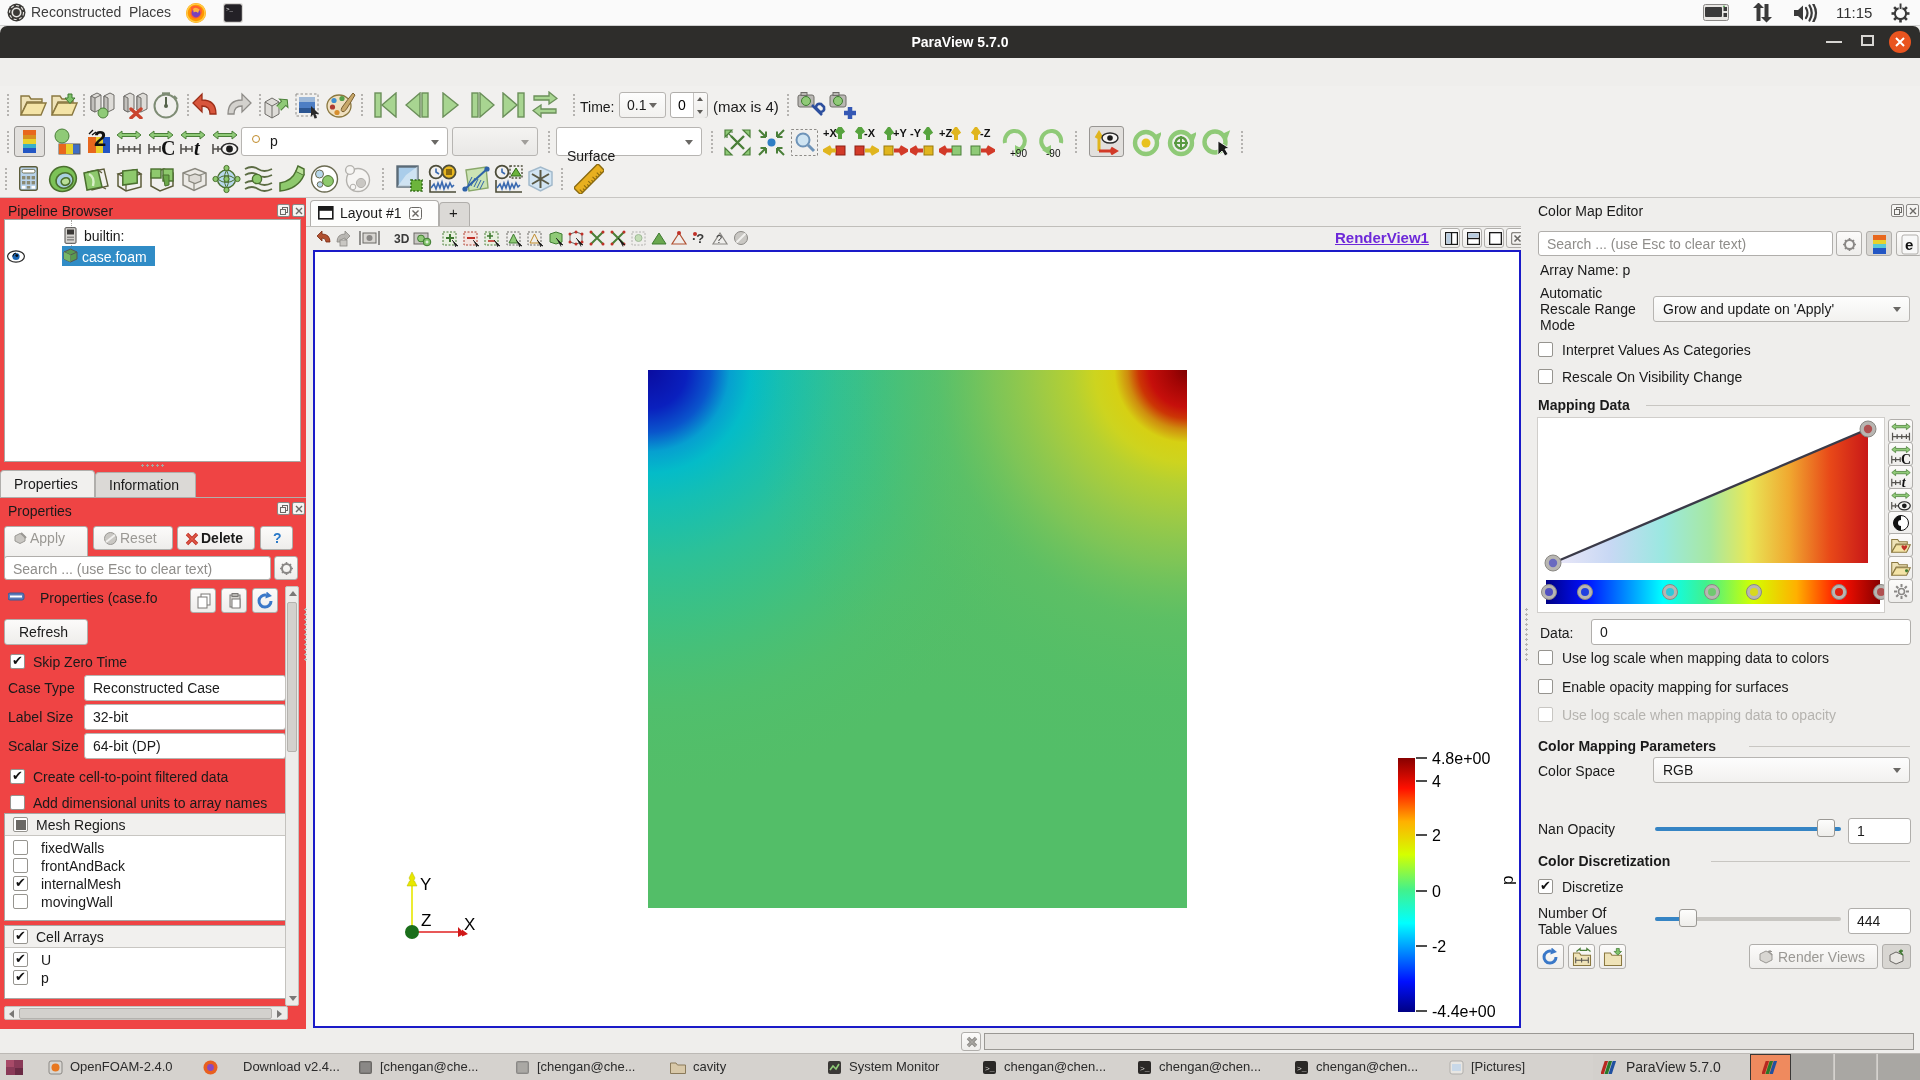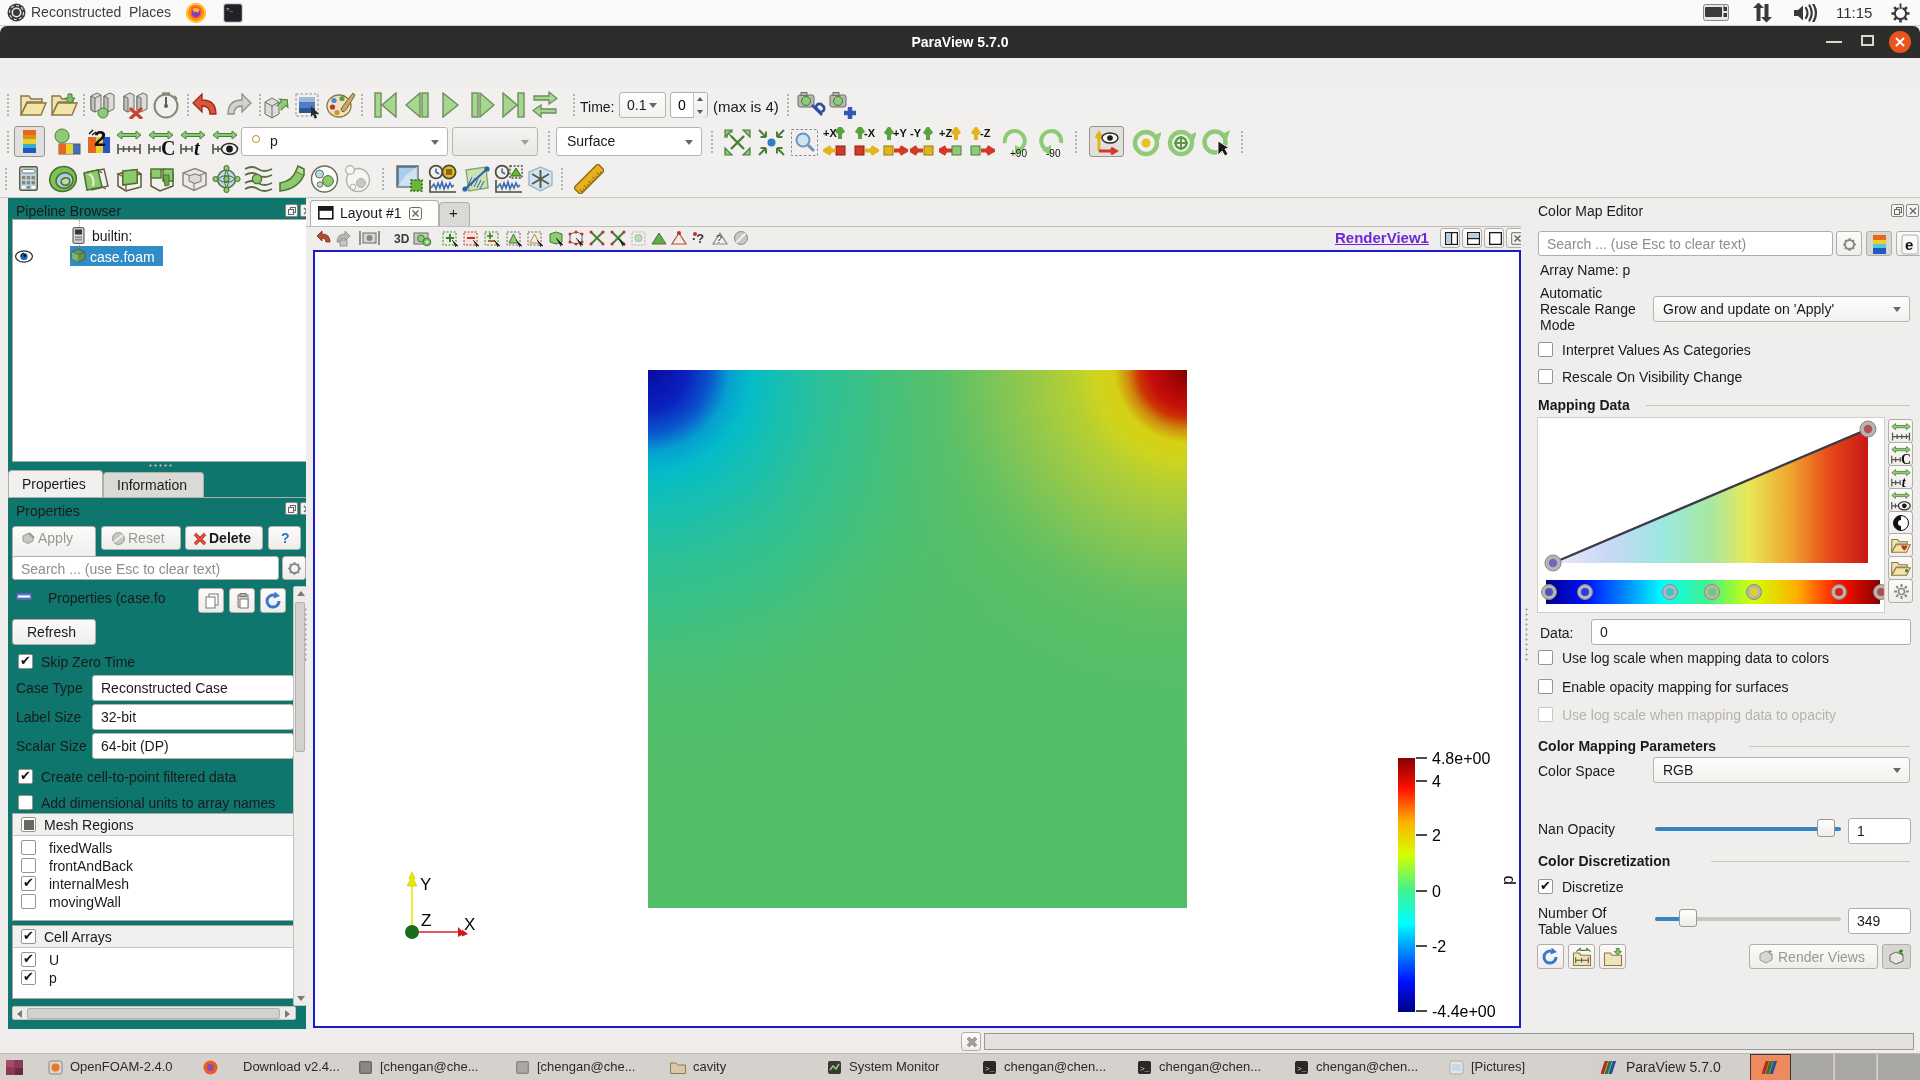--- a/index.html
+++ b/index.html
@@ -29,21 +29,21 @@
 .icon { position:absolute; }
 
 
 .combo { position:absolute; background:linear-gradient(#fdfdfd,#f2f1ef); border:1px solid #b7b5b2; border-radius:3px; font-size:14px; color:#1a1a1a; }
 .combo .arr { position:absolute; right:8px; top:50%; margin-top:-2px; width:0; height:0; border-left:4px solid transparent; border-right:4px solid transparent; border-top:5px solid #6a6865; }
 
 
 #main { left:0; top:198px; width:1920px; height:831px; }
 
 
-#leftpanel { left:8px; top:0; width:306px; height:831px; background:#0f766e; }
+#leftpanel { left:0; top:0; width:306px; height:831px; background:#ef4444; }
 .paneltitle { position:absolute; font-size:14px; color:#1a1a1a; }
 .winbtn { position:absolute; width:13px; height:13px; border:1px solid #8a8886; border-radius:2px; background:#f5f4f2; }
 
 
 .listbox { position:absolute; background:#ffffff; border:1px solid #a9a7a4; }
 .btn { position:absolute; background:linear-gradient(#fcfbfa,#eeedeb); border:1px solid #b0aeab; border-radius:3px; font-size:14px; color:#1a1a1a; text-align:center; }
 .btn.dis { color:#9a9894; }
 .input { position:absolute; background:#fff; border:1px solid #b0aeab; border-radius:3px; font-size:14px; color:#8f8d8a; }
 .cb { position:absolute; width:15px; height:15px; background:#fff; border:1px solid #96948f; border-radius:2px; }
 .cb.checked::after { content:"✔"; position:absolute; left:1px; top:-2px; font-size:13px; color:#111; }
@@ -293,21 +293,21 @@
     <div class="combo" style="left:241px;top:3px;width:207px;height:29px;background:#fff">
         <span style="position:absolute;left:10px;top:7px;width:8px;height:8px;border:1.6px solid #c08a28;border-radius:50%"></span>
         <span style="position:absolute;left:28px;top:5px;color:#1a1a1a">p</span>
         <span class="arr"></span>
       </div>
     <div class="combo" style="left:452px;top:3px;width:86px;height:29px;background:linear-gradient(#f4f3f1,#e9e8e6)">
         <span class="arr" style="border-top-color:#a09e9a"></span>
       </div>
     <div class="sep" style="left:547px;top:6px"></div>
     <div class="combo" style="left:556px;top:3px;width:146px;height:29px;background:#fff">
-        <span style="position:absolute;left:10px;top:5px;color:#1a1a1a">Surface</span>
+        <span style="position:absolute;left:10px;top:20px;color:#1a1a1a">Surface</span>
         <span class="arr"></span>
       </div>
     <div class="sep" style="left:710px;top:6px"></div>
     <svg class="icon" style="left:723px;top:4px" width="29" height="29" viewBox="0 0 29 29">
         <g fill="#8fca77" stroke="#4a7f38" stroke-width="1.2">
           <path d="M14.5 14.5 L4 4 M4 4 L4 10 M4 4 L10 4" transform="translate(0,0)"></path>
           <path d="M2 2 L9 2 L2 9 Z"></path>
           <path d="M27 2 L20 2 L27 9 Z"></path>
           <path d="M2 27 L9 27 L2 20 Z"></path>
           <path d="M27 27 L20 27 L27 20 Z"></path>
@@ -1099,21 +1099,21 @@
         </div>
       <span class="cblabel" style="left:17px;top:655px;font-weight:bold">Color Discretization</span>
       <div class="abs" style="left:190px;top:663px;width:199px;height:1px;background:#c8c6c2"></div>
       <div class="cb checked" style="left:17px;top:681px"></div>
       <span class="cblabel" style="left:41px;top:681px">Discretize</span>
       <span class="cblabel" style="left:17px;top:707px">Number Of<br>Table Values</span>
       <div class="abs" style="left:134px;top:719px;width:186px;height:4px;background:#c8c6c2;border-radius:2px"></div>
       <div class="abs" style="left:134px;top:719px;width:30px;height:4px;background:#3584c4;border-radius:2px"></div>
       <div class="abs" style="left:158px;top:711px;width:18px;height:18px;background:linear-gradient(#fdfdfc,#eeedea);border:1px solid #9a9894;border-radius:3px"></div>
       <div class="input" style="left:327px;top:710px;width:63px;height:26px">
-          <span style="position:absolute;left:8px;top:4px;color:#1a1a1a">349</span>
+          <span style="position:absolute;left:8px;top:4px;color:#1a1a1a">444</span>
         </div>
       <div class="btn" style="left:16px;top:746px;width:27px;height:25px">
           <svg style="position:absolute;left:4px;top:3px" width="18" height="18" viewBox="0 0 18 18">
             <path d="M14 9 A6 6 0 1 1 9 3.2" fill="none" stroke="#3a78c8" stroke-width="3"></path>
             <path d="M9 0 L15 3.5 L9 7 Z" fill="#3a78c8" transform="rotate(10 12 3.5)"></path>
           </svg>
         </div>
       <div class="btn" style="left:47px;top:746px;width:27px;height:25px">
           <svg style="position:absolute;left:3px;top:2px" width="20" height="20" viewBox="0 0 27 27">
             <path d="M2 25 L2 8 L10 8 L12 11 L25 11 L25 25 Z" fill="#efe3b8" stroke="#8a7840" stroke-width="1.4"></path>

